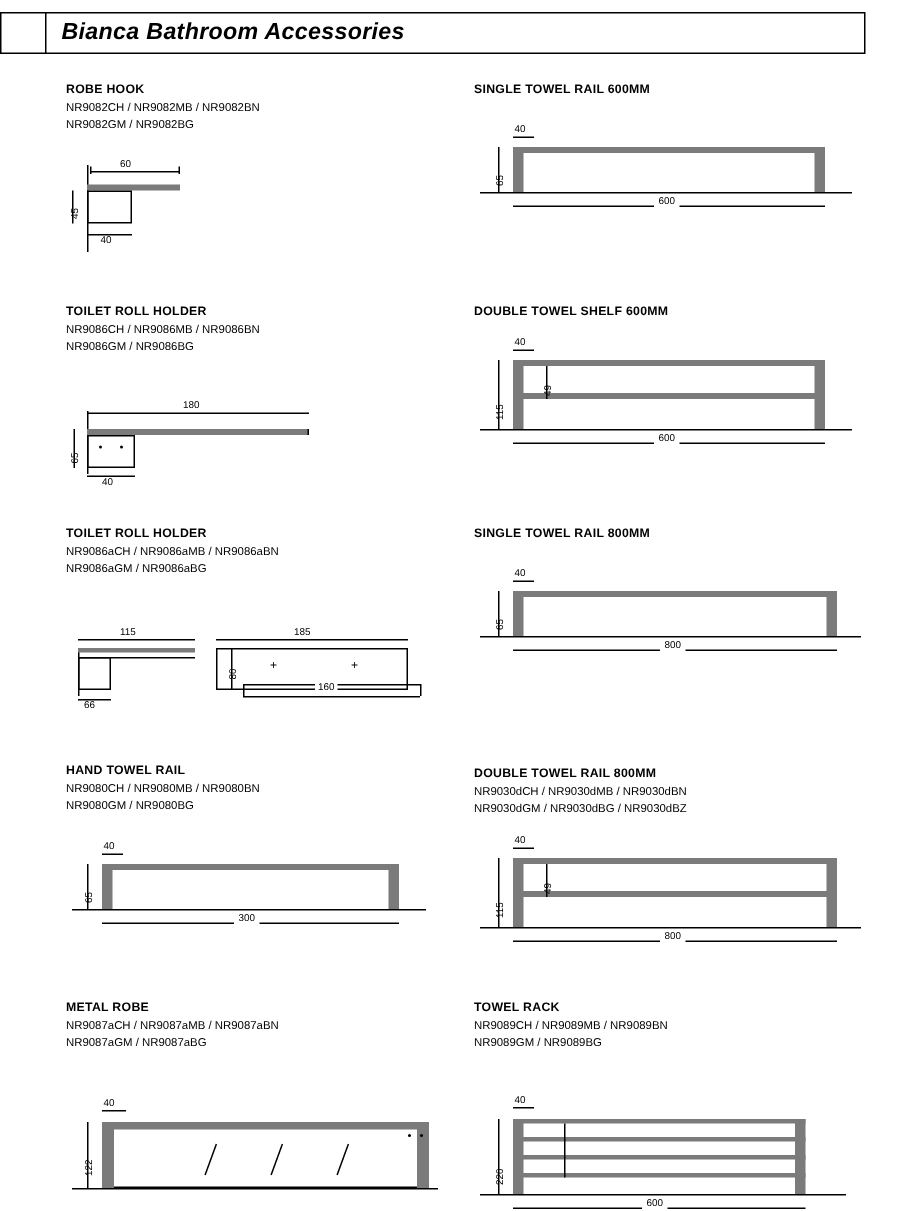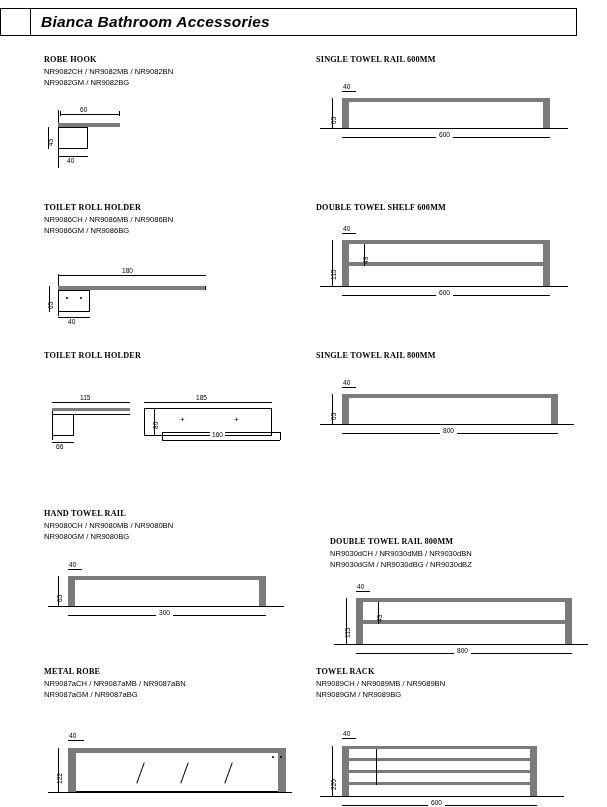--- a/index.html
+++ b/index.html
@@ -53,21 +53,20 @@
   .block {
     position: absolute;
     width: 262px;
   }
   .block .name {
     font-size: 8.2px;
     font-weight: bold;
     letter-spacing: 0.2px;
     color: #000;
     margin-bottom: 3px;
-    font-family: Liberation Serif, serif;
   }
   .block .codes {
     font-size: 7.6px;
     color: #000;
     line-height: 10.5px;
   }
   .drawing {
     position: relative;
     margin-top: 6px;
     height: 96px;
@@ -202,20 +201,24 @@
       <div class="ln v1" style="left:48px; top:26px; height:22px;"></div>
       <div class="dimtxt vert" style="left:46px; top:46px;">49</div>
 
       <div class="ln h1" style="left:26px; top:77px; width:208px;"></div>
       <div class="dimtxt" style="left:120px; top:71px; background:#fff; padding:0 3px;">600</div>
     </div>
   </div>
 
   <div class="block col-left" style="top:351px;">
     <div class="name">TOILET ROLL HOLDER</div>
+    <div class="codes">
+      <div>NR9086aCH / NR9086aMB / NR9086aBN</div>
+      <div>NR9086aGM / NR9086aBG</div>
+    </div>
     <div class="drawing">
 
       <div class="ln v1" style="left:8px; top:42px; height:32px;"></div>
       <div class="fill" style="left:8px; top:42px; width:78px; height:3px;"></div>
       <div class="ln h1" style="left:8px; top:48px; width:78px;"></div>
       <div class="rect" style="left:8px; top:48px; width:22px; height:22px;"></div>
 
       <div class="ln h1" style="left:8px; top:36px; width:78px;"></div>
       <div class="dimtxt" style="left:36px; top:28px;">115</div>
 
@@ -276,21 +279,21 @@
       <div class="dimtxt" style="left:25px; top:13px;">40</div>
 
       <div class="ln v1" style="left:14px; top:28px; height:30px;"></div>
       <div class="dimtxt vert" style="left:12px; top:54px;">65</div>
 
       <div class="ln h1" style="left:24px; top:67px; width:198px;"></div>
       <div class="dimtxt" style="left:112px; top:61px; background:#fff; padding:0 3px;">300</div>
     </div>
   </div>
 
-  <div class="block col-right" style="top:537px;margin-left:14px;">
+  <div class="block col-right" style="top:511px;">
     <div class="name">DOUBLE TOWEL RAIL 800MM</div>
     <div class="codes">
       <div>NR9030dCH / NR9030dMB / NR9030dBN</div>
       <div>NR9030dGM / NR9030dBG / NR9030dBZ</div>
     </div>
     <div class="drawing">
       <div class="ln h1" style="left:4px; top:68px; width:254px;"></div>
       <div class="fill" style="left:26px; top:22px; width:7px; height:46px;"></div>
       <div class="fill" style="left:235px; top:22px; width:7px; height:46px;"></div>
       <div class="fill" style="left:26px; top:22px; width:216px; height:4px;"></div>

